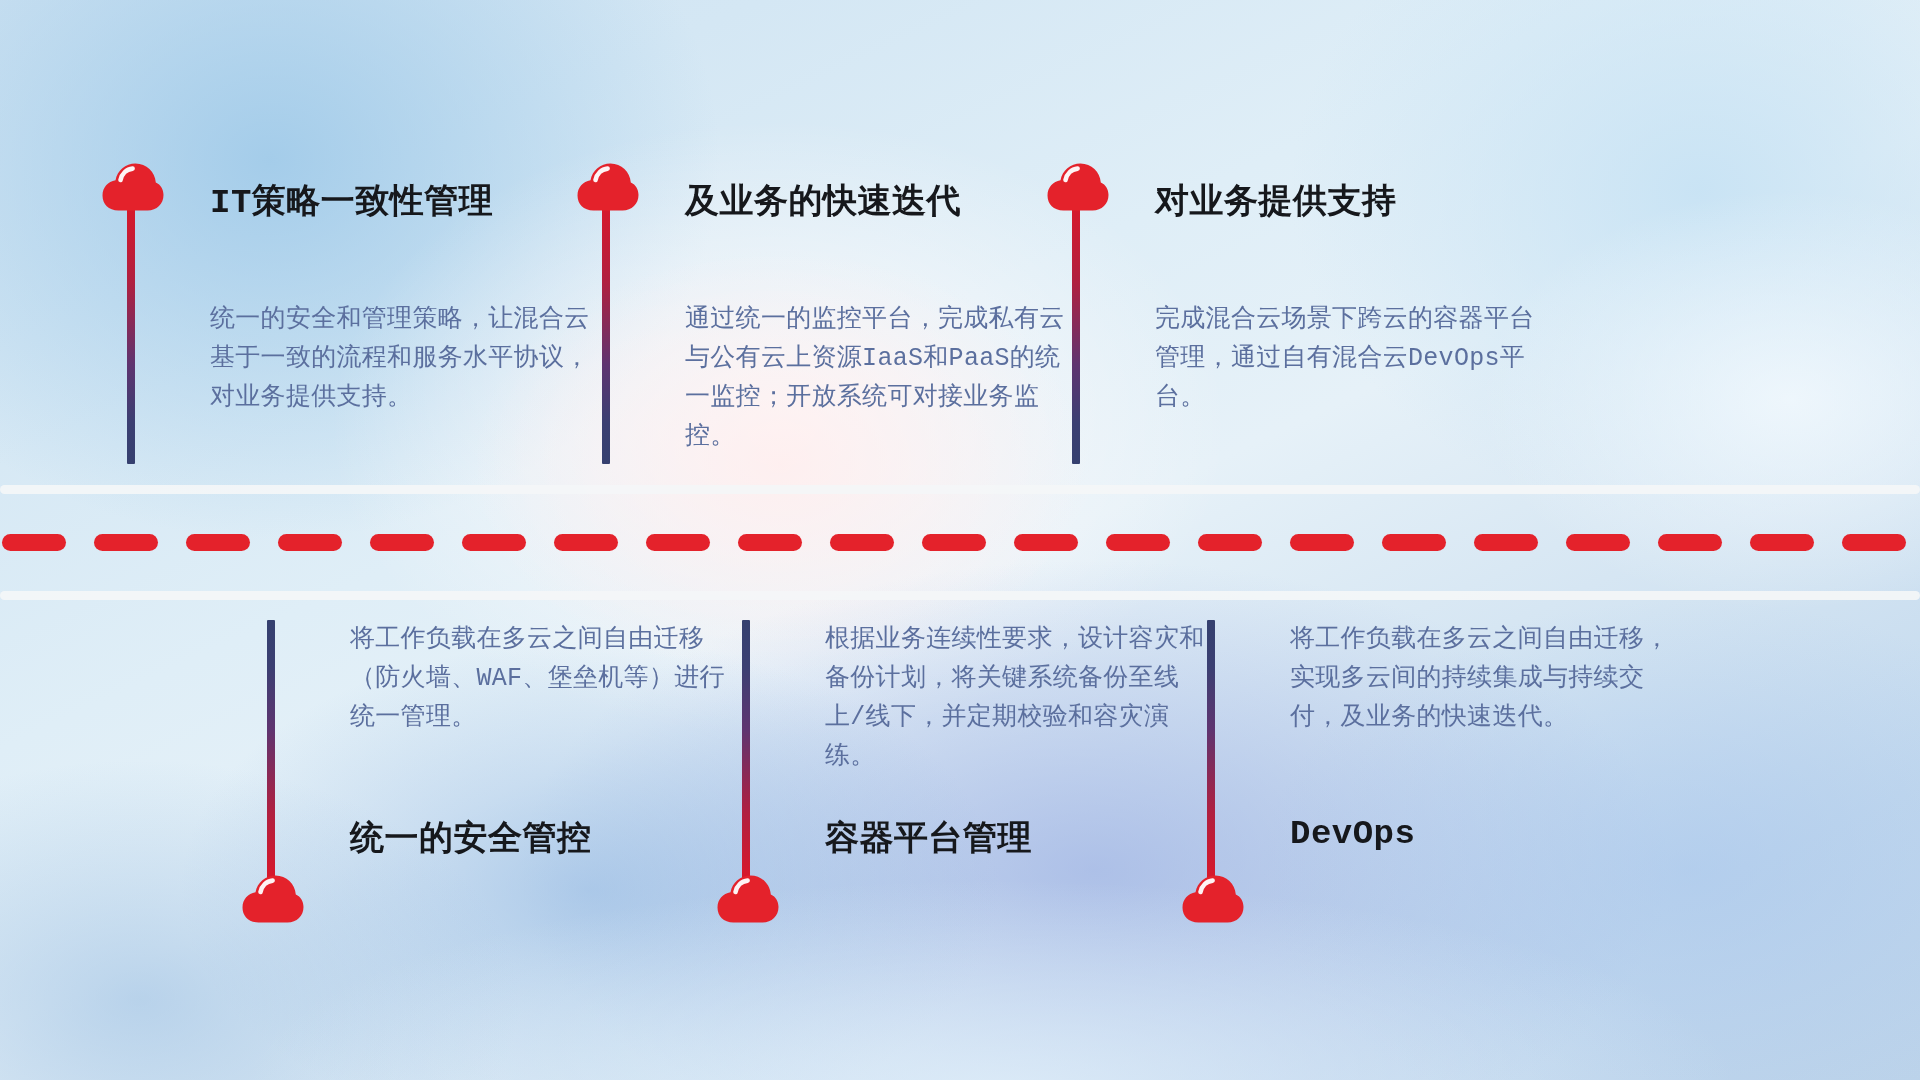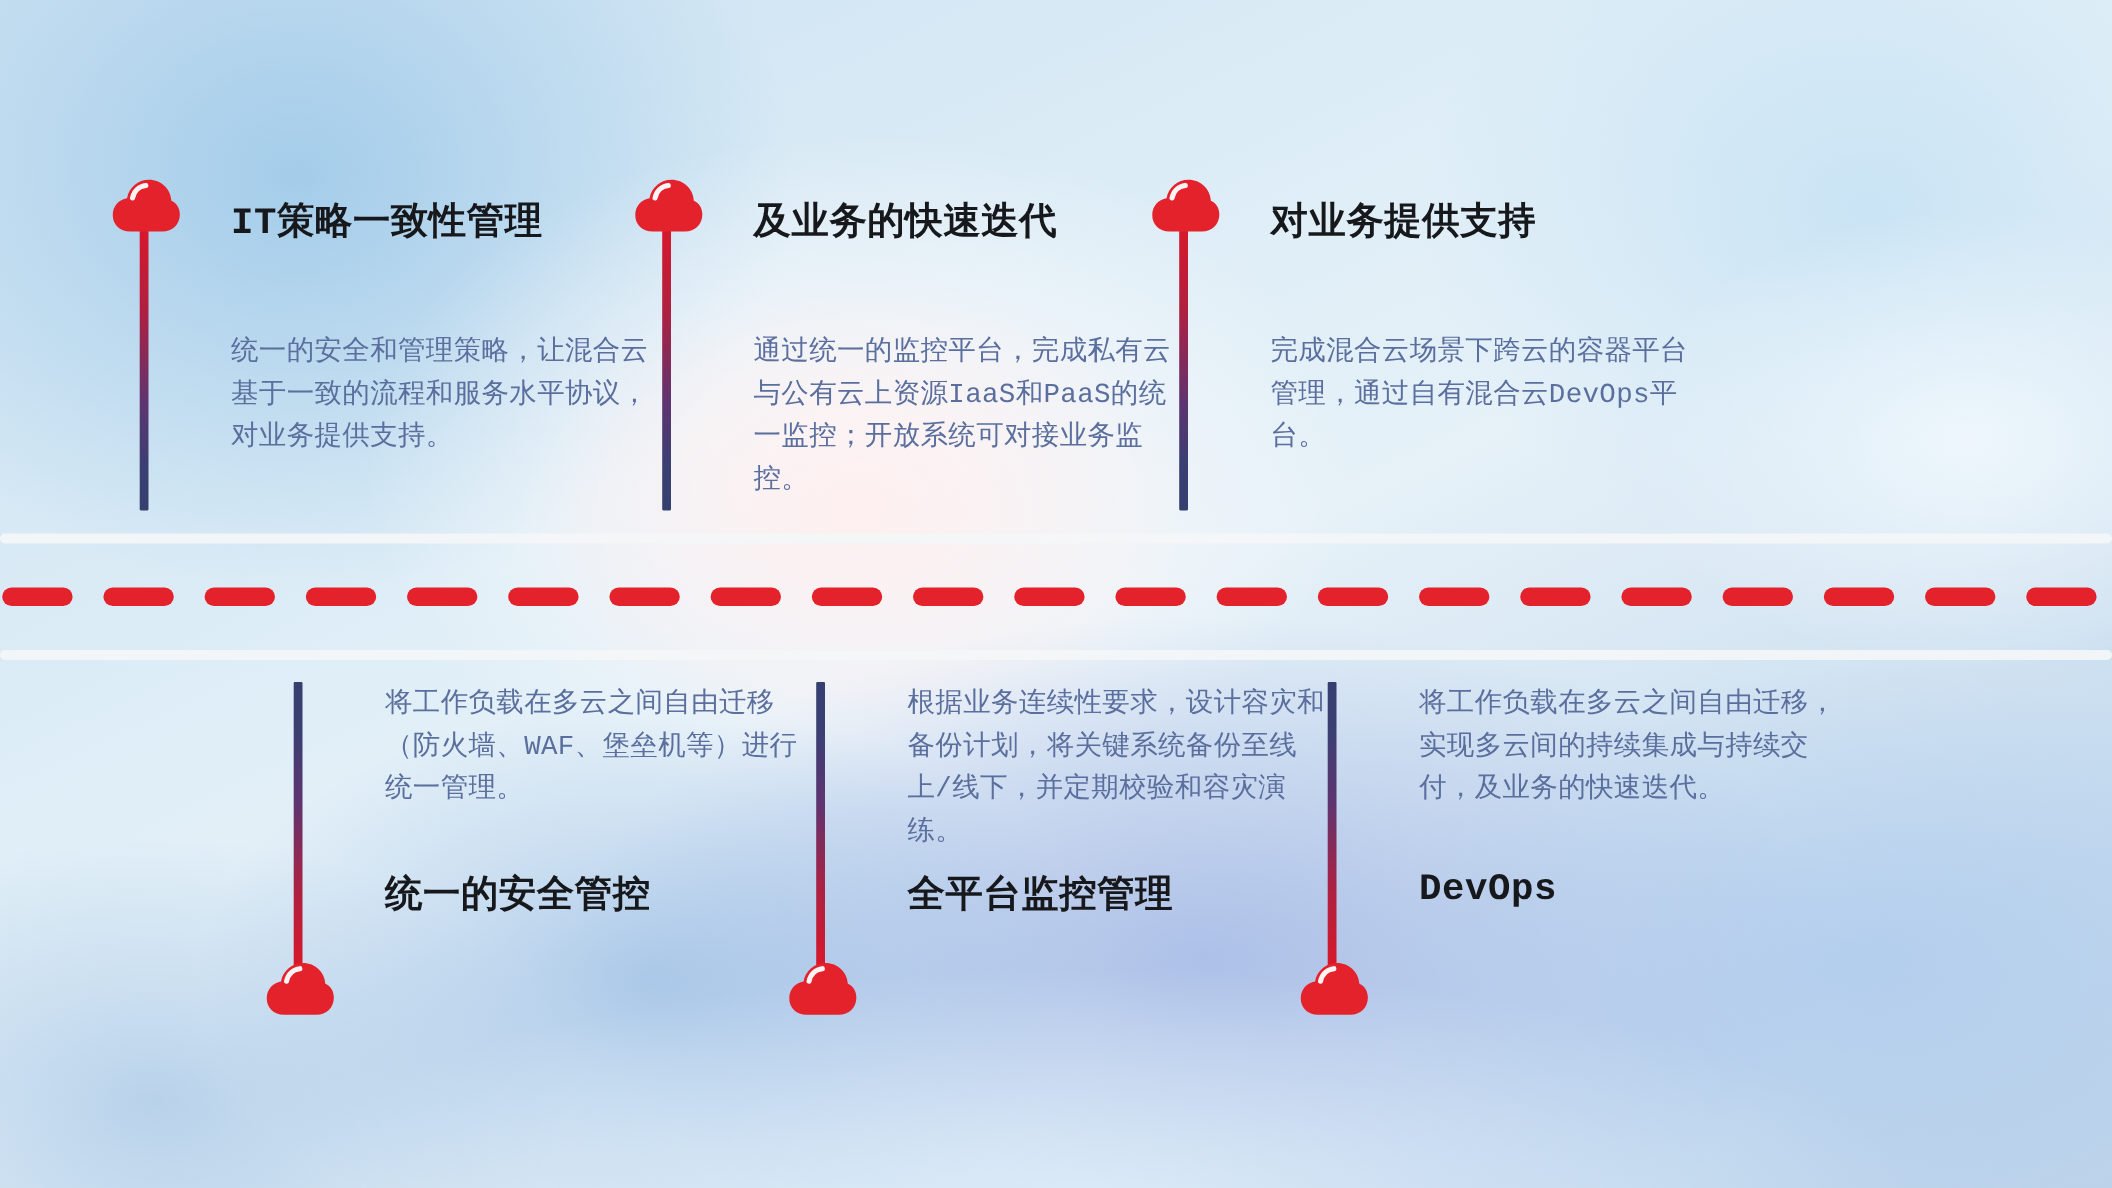--- a/index.html
+++ b/index.html
@@ -159,21 +159,21 @@
   .title {
     position: absolute;
     left: 110px;
     font-size: 34px;
     font-weight: 700;
     color: #16181c;
     letter-spacing: 0.5px;
     white-space: nowrap;
   }
   .title-top    { top: 18px; }
-  .title-bottom { top: 170px; }
+  .title-bottom { top: 195px; }
 
   .body {
     position: absolute;
     left: 110px;
     width: 380px;
     font-size: 25px;
     line-height: 39px;
     color: #5b6f9e;
     letter-spacing: 0.3px;
   }
@@ -306,21 +306,21 @@
           <path d="M18.5 50.5 C8.5 50.5 2.5 44 2.5 35.5 C2.5 27.5 8 21.5 15.5 20.3
                    C17.2 10.5 25.5 3.5 35.5 3.5 C46.5 3.5 55 11.8 55.8 22.4
                    C60.8 24.6 63.5 29.3 63.5 35 C63.5 43.8 56.8 50.5 47.5 50.5 Z" fill="#e4222b"></path>
           <path d="M20.5 20.0 C21.8 13.6 26.6 9.2 32.6 8.6" fill="none" stroke="#ffffff" stroke-width="4.6" stroke-linecap="round" opacity="0.95"></path>
         </svg>
       </div>
     </div>
     <div class="body body-bottom">
       <p>根据业务连续性要求，设计容灾和备份计划，将关键系统备份至线上/线下，并定期校验和容灾演练。</p>
     </div>
-    <div class="title title-bottom">全平台监控管理</div>
+    <div class="title title-bottom">容器平台管理</div>
   </div>
 
   <div class="col col-bottom" style="left:1180px;">
     <div class="stem">
       <div class="bar bar-bottom"></div>
       <div class="cloud cloud-bottom">
         <svg viewBox="0 0 66 54" width="66" height="54" aria-hidden="true">
           <path d="M18.5 50.5 C8.5 50.5 2.5 44 2.5 35.5 C2.5 27.5 8 21.5 15.5 20.3
                    C17.2 10.5 25.5 3.5 35.5 3.5 C46.5 3.5 55 11.8 55.8 22.4
                    C60.8 24.6 63.5 29.3 63.5 35 C63.5 43.8 56.8 50.5 47.5 50.5 Z" fill="#e4222b"></path>

